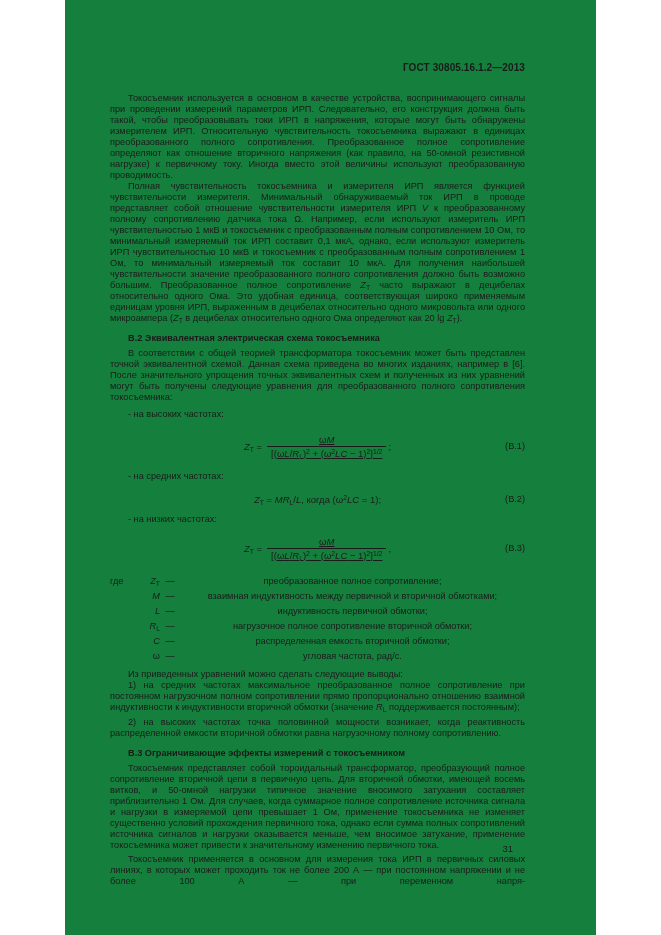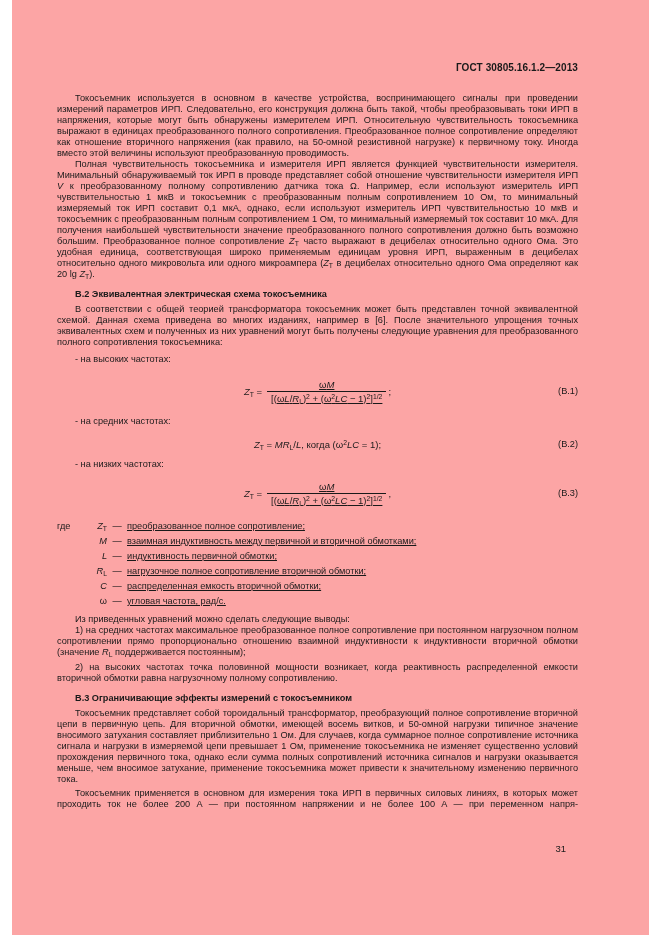--- a/index.html
+++ b/index.html
@@ -2,24 +2,24 @@
 <html lang="ru"><head>
 <meta charset="utf-8">
 <style>
   html, body {
     margin: 0;
     padding: 0;
     background: #ffffff;
   }
   .page {
     position: relative;
-    width: 637px;
+    width: 531px;
     height: 935px;
     margin: 0 auto;
-    background: #fca5a5;
+    background: #15803d;
     box-sizing: border-box;
     padding: 62px 71px 20px 45px;
     overflow: hidden;
     font-family: "Liberation Sans", sans-serif;
     color: #1a1a1a;
     -webkit-hyphens: auto;
     hyphens: auto;
   }
   .doc-header {
     text-align: right;
@@ -85,21 +85,21 @@
   sub { font-size: 6.8px; vertical-align: -2px; line-height: 0; }
   sup { font-size: 6.8px; vertical-align: 3px; line-height: 0; }
   .where {
     margin-top: 9px;
     font-size: 9.2px;
   }
   .where-row { display: flex; line-height: 15px; }
   .wp { width: 22px; flex: none; }
   .wt { width: 28px; flex: none; text-align: right; }
   .wd { width: 20px; flex: none; text-align: center; }
-  .wdesc { flex: 1; text-align: left; text-decoration: underline; }
+  .wdesc { flex: 1; text-align: center; }
   .mt5 { margin-top: 5px; }
   .mt4 { margin-top: 4px; }
   .mt3 { margin-top: 3px; }
   .page-number {
     position: absolute;
     top: 843px;
     right: 83px;
     font-size: 9.5px;
   }
 </style>

